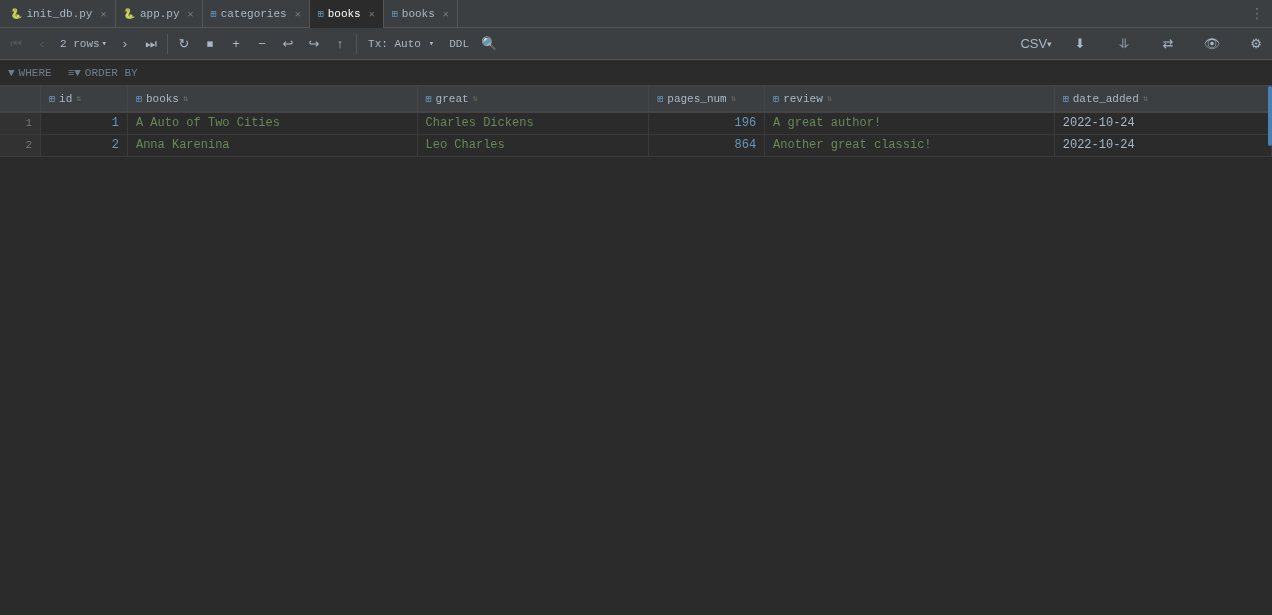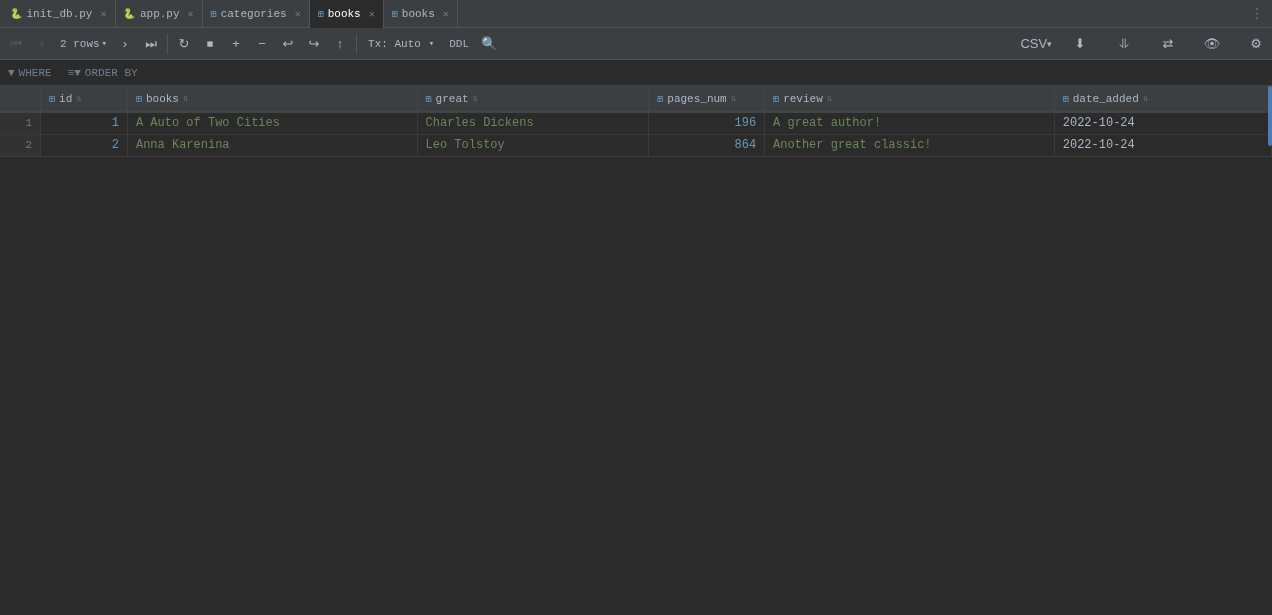--- a/index.html
+++ b/index.html
@@ -374,21 +374,21 @@
     <td class="str-val">A Auto of Two Cities</td>
     <td class="str-val">Charles Dickens</td>
     <td class="num-val">196</td>
     <td class="str-val">A great author!</td>
     <td class="date-val">2022-10-24</td>
   </tr>
         <tr>
     <td class="row-num">2</td>
     <td class="num-val">2</td>
     <td class="str-val">Anna Karenina</td>
-    <td class="str-val">Leo Tolstoy</td>
+    <td class="str-val">Leo Charles</td>
     <td class="num-val">864</td>
     <td class="str-val">Another great classic!</td>
     <td class="date-val">2022-10-24</td>
   </tr>
       </tbody>
   </table>
 </div>
 
 <div class="scroll-indicator"></div>
 

